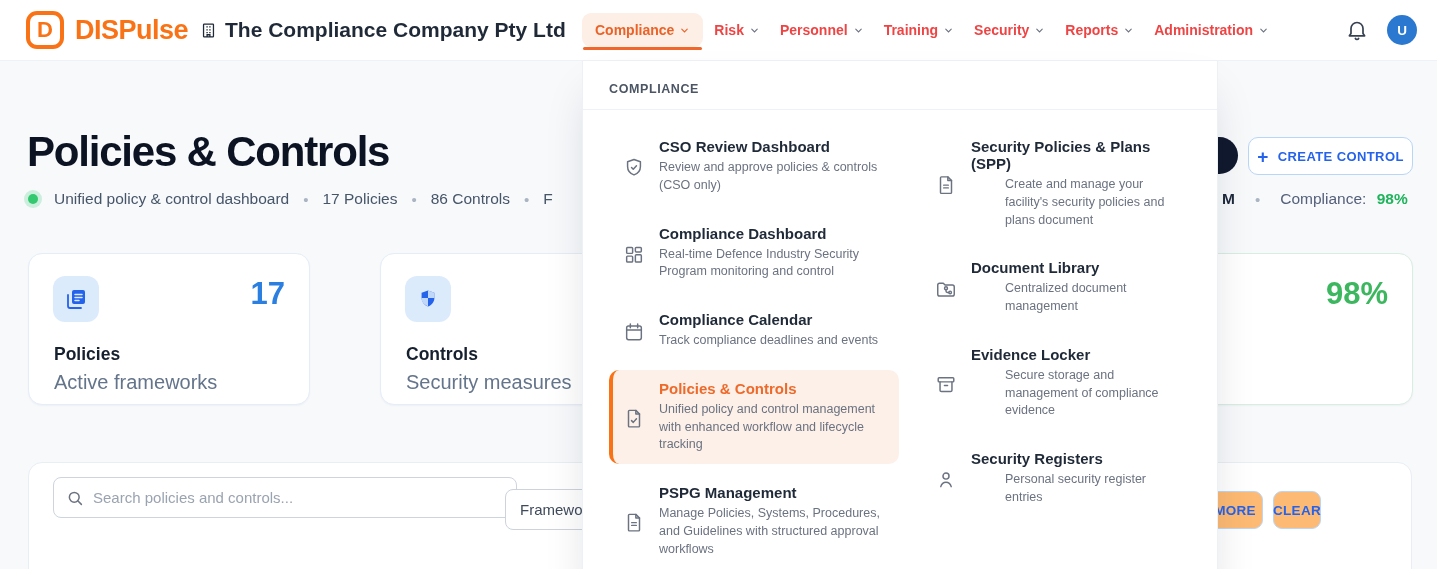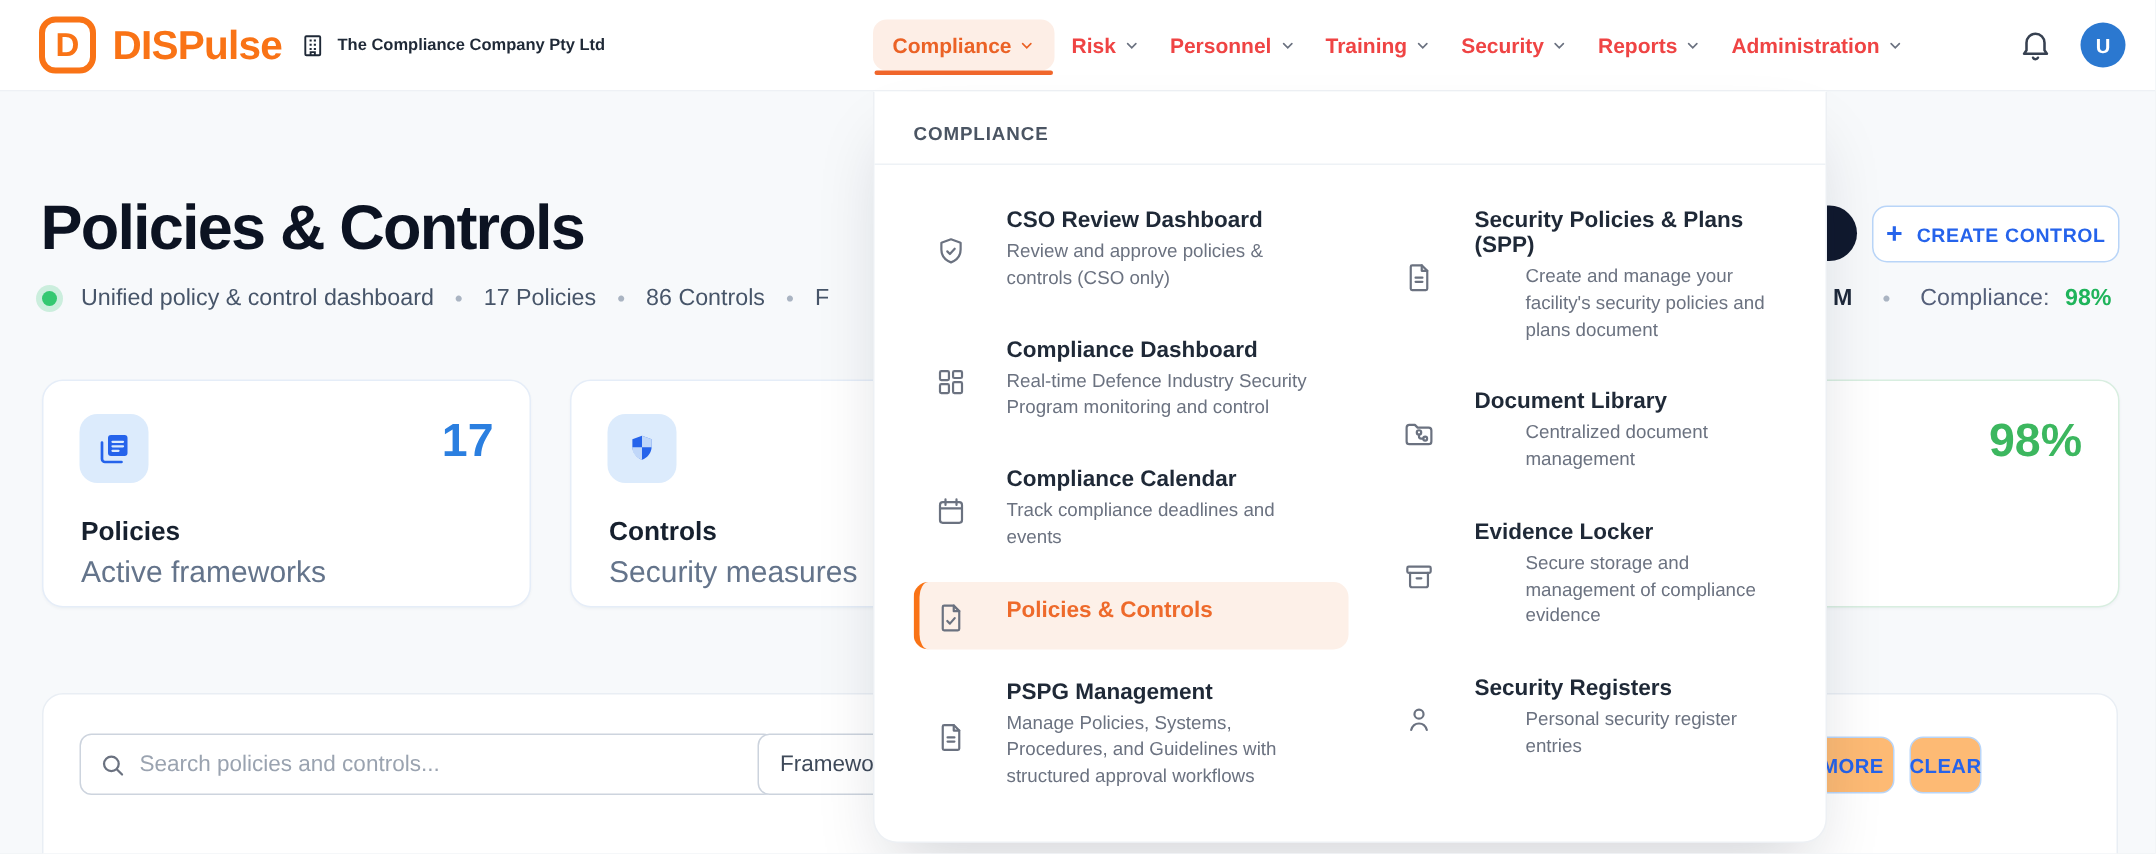--- a/index.html
+++ b/index.html
@@ -7,21 +7,21 @@
   #stage { position:relative; width:1437px; height:569px; background:#f7f9fb; overflow:hidden; }
 
   
   .topbar { position:absolute; left:0; top:0; width:1437px; height:61px; background:#ffffff;
             border-bottom:1px solid #eef1f5; z-index:40; }
   .logo-wrap { position:absolute; left:26px; top:11px; display:flex; align-items:center; gap:11px; }
   .logo-mark { width:38px; height:38px; border:4px solid #f97316; border-radius:11px; color:#f97316;
                font-weight:800; font-size:22px; display:flex; align-items:center; justify-content:center; }
   .logo-text { font-size:27px; font-weight:800; color:#f97316; letter-spacing:-0.5px; }
   .company { position:absolute; left:200px; top:0; height:60px; display:flex; align-items:center; gap:8px;
-             font-size:11px; font-weight:700; color:#1f2937; }
+             font-size:21px; font-weight:700; color:#1f2937; }
   .nav { position:absolute; left:582px; top:0; height:60px; display:flex; align-items:center; gap:2px; }
   .nav-item { position:relative; display:flex; align-items:center; gap:5px; padding:9px 9px;
               font-size:14px; font-weight:700; color:#ef4444; border-radius:9px; cursor:pointer; white-space:nowrap; }
   .nav-item svg { color:#6b7280; }
   .nav-item.active { background:#fdeee6; color:#eb6226; font-weight:600; padding:9px 13px; }
   .nav-item.active svg { color:#eb6226; }
   .nav-item.active::after { content:""; position:absolute; left:1px; right:1px; bottom:-3px; height:3px;
                             background:#f0662b; border-radius:3px; }
   .bell { position:absolute; left:1345px; top:18px; width:24px; height:24px; color:#374151; cursor:pointer; }
   .avatar { position:absolute; left:1387px; top:15px; width:30px; height:30px; border-radius:50%;
@@ -55,21 +55,21 @@
   .card-icon { position:absolute; left:24px; top:22px; width:46px; height:46px; border-radius:12px;
                background:#dcebfc; display:flex; align-items:center; justify-content:center; color:#2563eb; }
   .card-num { position:absolute; right:24px; top:22px; font-size:31px; font-weight:700; color:#2b7fe0; }
   .card-num.green { color:#3cb75f; }
   .card-title { position:absolute; left:25px; top:90px; font-size:17.5px; font-weight:700; color:#16202e; }
   .card-sub { position:absolute; left:25px; top:117px; font-size:20px; color:#64748b; }
 
   
   .filter-panel { position:absolute; left:28px; top:462px; width:1384px; height:140px; background:#fff;
                   border:1px solid #e9eef4; border-radius:14px; }
-  .search-box { position:absolute; left:24px; top:26px; width:464px; height:41px; border:1px solid #cdd4de;
+  .search-box { position:absolute; left:24px; top:14px; width:464px; height:41px; border:1px solid #cdd4de;
                 border-radius:8px; display:flex; align-items:center; padding:0 12px; gap:9px; background:#fff; }
   .search-box input { border:none; outline:none; flex:1; font-size:15px; color:#374151;
                       font-family:"Liberation Sans", sans-serif; background:transparent; }
   .search-box input::placeholder { color:#9aa3b0; }
   .select { position:absolute; top:26px; height:41px; border:1px solid #ccd3dd; border-radius:8px;
             display:flex; align-items:center; justify-content:space-between; padding:0 12px 0 14px;
             font-size:15px; color:#3f4a5a; background:#fff; cursor:pointer; }
   .caret { width:0; height:0; border-left:5px solid transparent; border-right:5px solid transparent;
            border-top:6px solid #6b7280; }
   .mini-btn { position:absolute; top:28px; height:38px; background:#fdba74; border:1.5px solid #b9d5f8;
@@ -78,21 +78,21 @@
 
   
   .dropdown { position:absolute; left:582px; top:61px; width:636px; background:#fff; z-index:50;
               border:1px solid #edf0f4; border-top:none; border-radius:0 0 16px 16px;
               box-shadow:0 24px 48px -12px rgba(15,23,42,.18); }
   .dd-header { padding:21px 26px 13px; font-size:12.5px; font-weight:700; color:#4b5563; letter-spacing:.6px;
                border-bottom:1px solid #eef2f6; }
   .dd-body { display:flex; padding:18px 26px 24px; gap:22px; }
   .dd-col { display:flex; flex-direction:column; gap:10px; }
   .dd-col.left { width:290px; flex:none; }
-  .dd-item { display:flex; gap:26px; padding:10px 12px 10px 14px; border-radius:10px; cursor:pointer; }
+  .dd-item { display:flex; gap:14px; padding:10px 12px 10px 14px; border-radius:10px; cursor:pointer; }
   .dd-item .ic { width:22px; flex:none; margin-top:3px; color:#6b7280; }
   .dd-title { font-size:15px; font-weight:700; color:#1f2937; margin-bottom:4px; }
   .dd-desc { font-size:12.5px; color:#6b7280; line-height:1.42; max-width:246px; }
   .dd-col.right .dd-desc { max-width:252px;margin-left:34px; }
   .dd-item.active { background:#fdf0e8; border-left:4px solid #f97316; padding-left:10px; }
   .dd-item.active .dd-title { color:#ee6a2b; }
 </style>
 </head>
 <body>
 
@@ -190,21 +190,21 @@
     </span>
   </div>
 
   <div class="dark-pill"></div>
 
   <button class="create-btn">
     <span class="plus-ic"></span>
     <span>CREATE CONTROL</span>
   </button>
 
-  <div class="card" style="left:28px; width:326px;">
+  <div class="card" style="left:28px; width:282px;">
     <div class="card-icon">
       <svg width="24" height="24" viewBox="0 0 24 24" fill="none">
         <path d="M4 8v11a2 2 0 002 2h11" stroke="#2563eb" stroke-width="1.8" stroke-linecap="round"></path>
         <rect x="8" y="3" width="13" height="14" rx="2" fill="#2563eb"></rect>
         <path d="M11 7.5h7M11 10.5h7M11 13.5h4" stroke="#dcebfc" stroke-width="1.5" stroke-linecap="round"></path>
       </svg>
     </div>
     <div class="card-num">17</div>
     <div class="card-title">Policies</div>
     <div class="card-sub">Active frameworks</div>
@@ -303,20 +303,21 @@
         </div>
 
         <div class="dd-item active">
           <svg class="ic" viewBox="0 0 24 24" fill="none" stroke="currentColor" stroke-width="1.6" stroke-linecap="round" stroke-linejoin="round">
             <path d="M7 3h7l4 4v13a1 1 0 01-1 1H7a1 1 0 01-1-1V4a1 1 0 011-1z"></path>
             <path d="M14 3v4h4"></path>
               <path d="M9.3 14.2l1.9 1.9 3.5-4"></path>
           </svg>
           <div>
             <div class="dd-title">Policies &amp; Controls</div>
+            <div class="dd-desc">Unified policy and control management with enhanced workflow and lifecycle tracking</div>
           </div>
         </div>
 
         <div class="dd-item">
           <svg class="ic" viewBox="0 0 24 24" fill="none" stroke="currentColor" stroke-width="1.6" stroke-linecap="round" stroke-linejoin="round">
             <path d="M7 3h7l4 4v13a1 1 0 01-1 1H7a1 1 0 01-1-1V4a1 1 0 011-1z"></path>
             <path d="M14 3v4h4"></path>
               <path d="M9.5 12h5M9.5 15h5"></path>
           </svg>
           <div>

